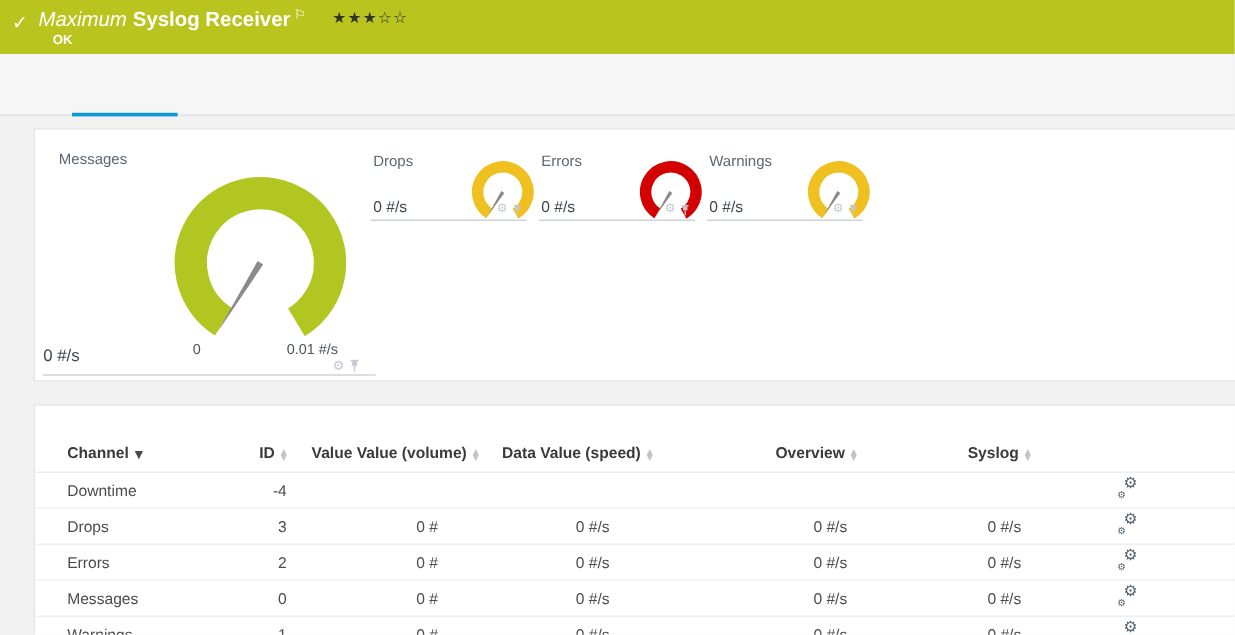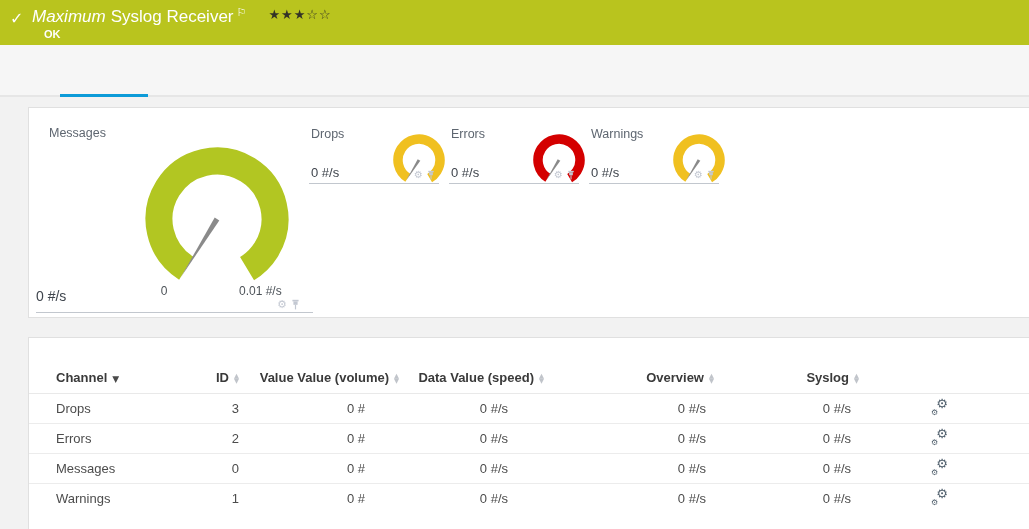--- a/index.html
+++ b/index.html
@@ -13,21 +13,21 @@
   .glyph { font-family:"DejaVu Sans", sans-serif; }
 
   
   .hdr {
     position:absolute; left:0; top:0; width:1029px; height:45px;
     background:#b9c41e; color:#fff;
   }
   .hdr-check { position:absolute; left:10px; top:9px; font-size:16px; font-weight:bold; }
   .hdr-titlewrap { position:absolute; left:32px; top:7px; font-size:17px; white-space:nowrap; }
   .hdr-kind { font-style:italic; margin-right:5px; }
-  .hdr-name { font-weight:normal;text-align:right; }
+  .hdr-name { font-weight:bold;text-align:right; }
   .hdr-flag { font-size:11px; position:relative; top:-6px; margin-left:3px; }
   .hdr-stars { font-size:13px; letter-spacing:1px; color:#333327; position:relative; top:-3px; margin-left:22px; }
   .hdr-status { position:absolute; left:44px; top:28px; font-size:11px; font-weight:bold; }
 
   
   .tabbar {
     position:absolute; left:0; top:45px; width:1029px; height:52px;
     background:#f6f6f6;
   }
   .tabbar::after {
@@ -307,20 +307,29 @@
           <span>Syslog</span><span class="sort">
               <span>▲</span>
               <span>▼</span>
             </span>
         </th>
         <th class="c-gear"></th>
       </tr>
     </thead>
     <tbody>
       <tr>
+        <td class="c-channel">Downtime</td>
+        <td>-4</td>
+        <td class="c-vol"></td>
+        <td class="c-speed"></td>
+        <td class="c-min"></td>
+        <td class="c-max"></td>
+        <td class="c-gear"><span class="dualgear"><span class="gbig glyph">⚙</span><span class="gsmall glyph">⚙</span></span></td>
+      </tr>
+      <tr>
         <td class="c-channel">Drops</td>
         <td>3</td>
         <td class="c-vol">0 #</td>
         <td class="c-speed">0 #/s</td>
         <td class="c-min">0 #/s</td>
         <td class="c-max">0 #/s</td>
         <td class="c-gear"><span class="dualgear"><span class="gbig glyph">⚙</span><span class="gsmall glyph">⚙</span></span></td>
       </tr>
       <tr>
         <td class="c-channel">Errors</td>

